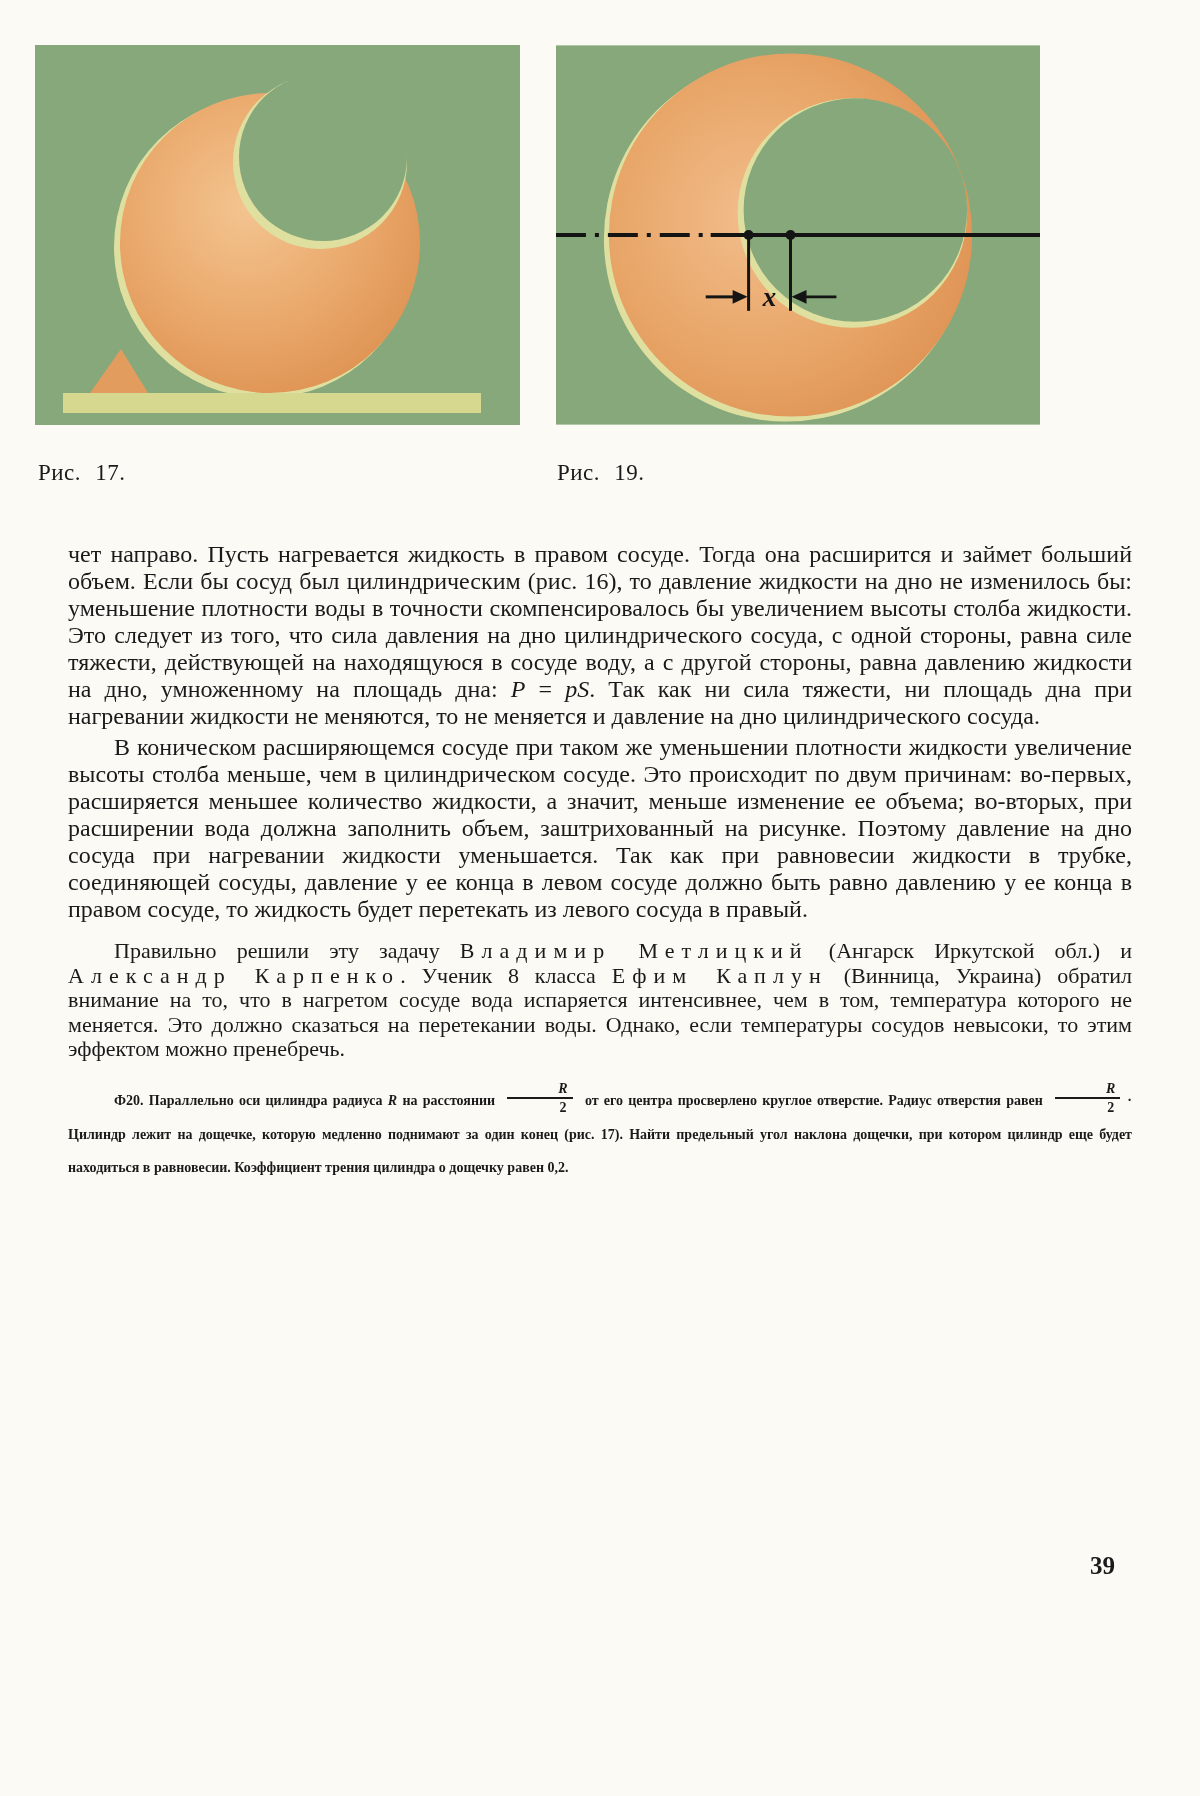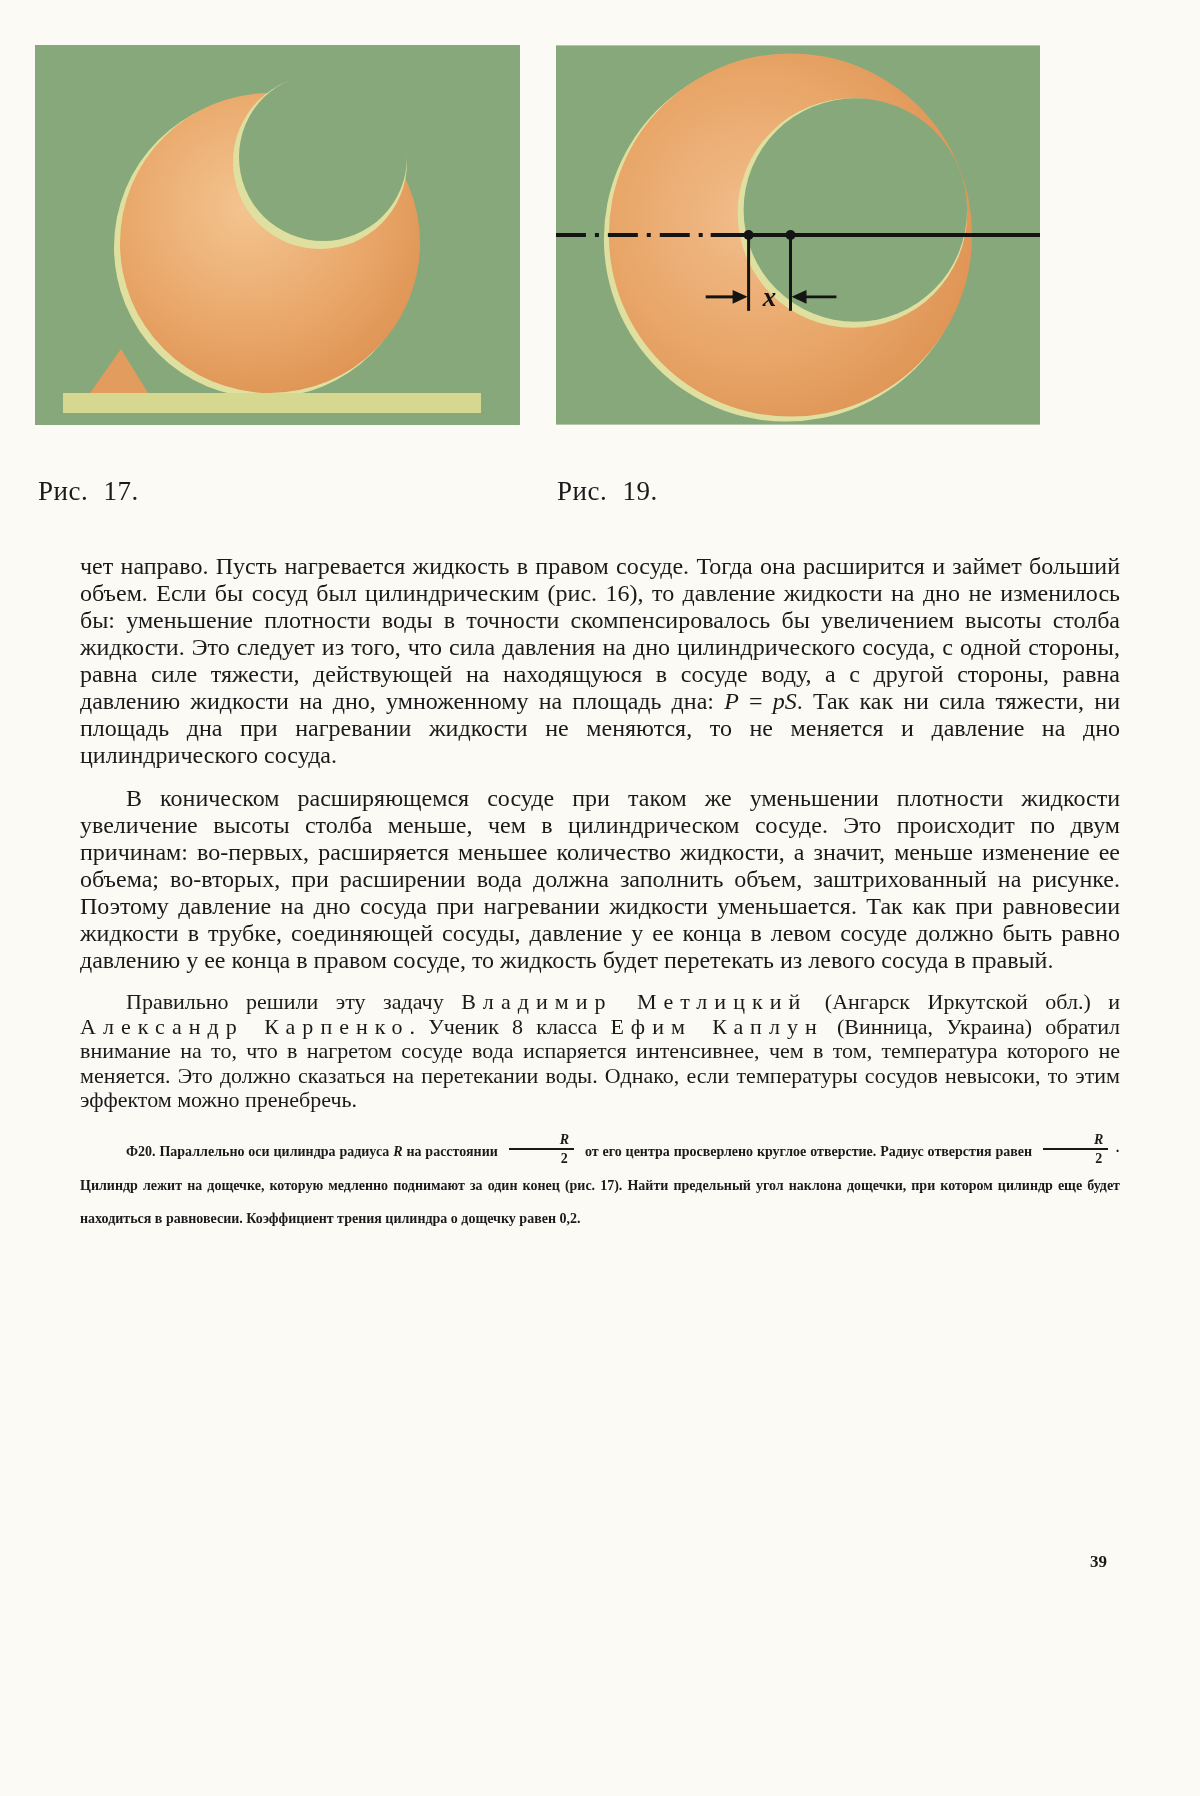--- a/index.html
+++ b/index.html
@@ -10,30 +10,30 @@
     background:#fbfaf5;
     font-family:"Liberation Serif","DejaVu Serif",serif;
     color:#1a1a1a;
     overflow:hidden;
   }
   figure.fig{position:absolute;top:45px;margin:0;}
   .fig17{left:35px;width:485px;height:380px;}
   .fig18{left:556px;width:484px;height:380px;}
   .fig svg{display:block;width:100%;height:100%;}
   .caption{
-    position:absolute;top:476px;
-    font-size:27px;word-spacing:8px;letter-spacing:0.5px;text-align:right;
+    position:absolute;top:460px;
+    font-size:23px;word-spacing:8px;letter-spacing:0.5px;text-align:right;
   }
   .cap17{left:38px;}
   .cap18{left:557px;}
   .body-text{
     position:absolute;left:64px;top:537px;width:1072px;
     text-align:justify;
   }
-  p{margin:16px;}
+  p{margin:4px;}
   .para{font-size:24px;line-height:27px;}
   .indent{text-indent:46px;}
   .small-note{
     margin-top:16px;
     font-size:22px;line-height:24.5px;
   }
   .problem{
     margin-top:22px;
     font-size:14px;line-height:33px;
     font-weight:bold;
@@ -42,21 +42,21 @@
   .bd{font-weight:bold;}
   .spaced{letter-spacing:0.32em;}
   .frac{
     display:inline-block;vertical-align:middle;text-align:center;
     margin:0 7px;line-height:1.08;transform:translateY(-3px);
   }
   .frac .num{display:block;padding:0 5px 1px;border-bottom:2px solid currentColor;font-style:italic;}
   .frac .den{display:block;padding-top:1px;}
   .page-number{
     position:absolute;left:1090px;top:1552px;
-    font-size:17px;font-weight:bold;
+    font-size:25px;font-weight:bold;
   }
 </style>
 </head>
 <body>
 
 <div class="page">
 
   <figure class="fig fig17">
     <svg viewBox="0 0 485 380">
       <defs>

